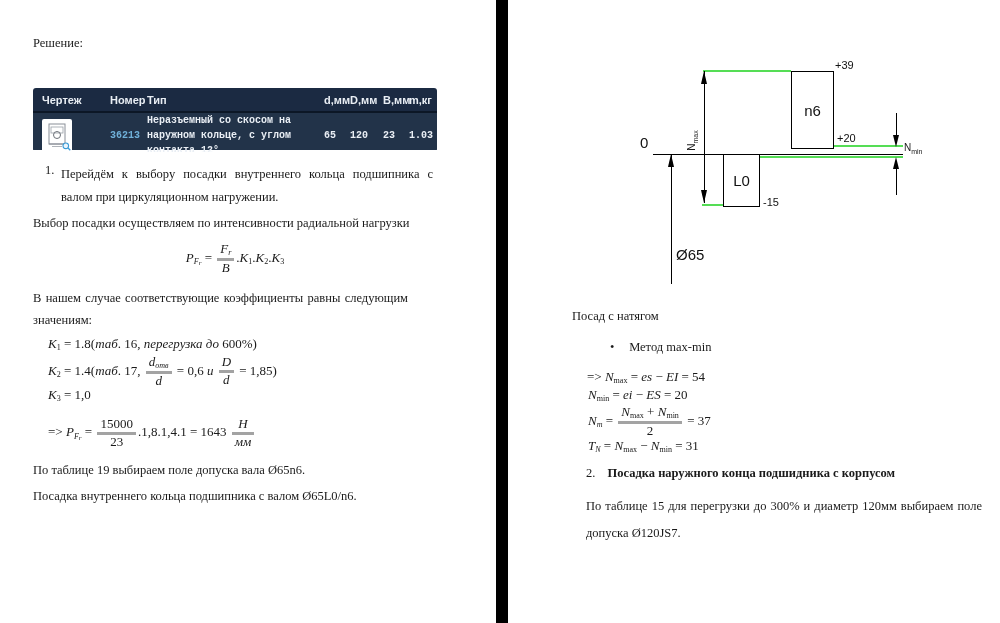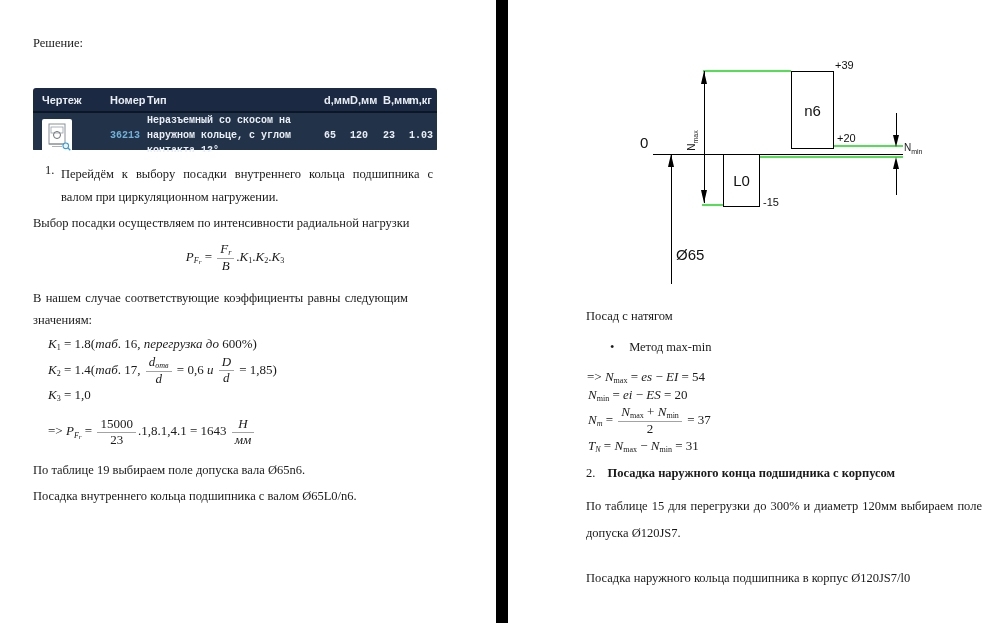--- a/index.html
+++ b/index.html
@@ -7,21 +7,21 @@
     width:1000px;height:623px;position:relative;overflow:hidden;
     background:#ffffff;color:#1a1a1a;
     font-family:"Liberation Serif", serif;font-size:12.5px;
   }
   .abs{position:absolute;}
   .just{text-align:justify;}
   .it{font-style:italic;}
   .sb1{font-size:0.62em;vertical-align:-0.28em;}
   .sb2{font-size:0.55em;vertical-align:-0.5em;}
   .frac{display:inline-block;vertical-align:middle;text-align:center;line-height:1.15;margin:0 2px;}
-  .fnum{display:block;border-bottom:1px solid #a3a3a3;padding:0 3px;}
+  .fnum{display:block;border-bottom:3px solid #a3a3a3;padding:0 3px;}
   .fden{display:block;padding:0 3px;}
   .formula{font-size:13px;white-space:nowrap;}
 
   
   .divider{position:absolute;left:496px;top:0;width:12px;height:623px;background:var(--divider_black);}
 
   
   .tbl{position:absolute;left:33px;top:88px;width:404px;height:64px;border-radius:3px;overflow:hidden;
        font-family:"Liberation Sans", sans-serif;color:var(--table_text);}
   .tbl-head,.tbl-row{display:grid;grid-template-columns:68px 37px 177px 26px 33px 26px 1fr;
@@ -162,33 +162,32 @@
 
     <div class="dline" style="left:266px;top:63px;width:1px;height:24px;"></div>
     <div class="arr-s-dn abs" style="left:263px;top:85px;"></div>
     <div class="arr-s-up abs" style="left:263px;top:107px;"></div>
     <div class="dline" style="left:266px;top:119px;width:1px;height:26px;"></div>
     <div class="nmin-label">
       <span>N</span><sub style="font-size:7px;">min</sub>
     </div>
   </div>
 
-  <div class="abs" style="left:78px;top:309px;text-align:center;">Посад с натягом</div>
+  <div class="abs" style="left:64px;top:309px;text-align:center;">Посад с натягом</div>
 
   <div class="abs" style="left:93px;top:340px;margin-left:9px;">
     <span class="bullet-dot">•</span>
     <span>Метод max-min</span>
   </div>
 
   <div class="abs formula" style="left:79px;top:369px;"><span class="">=&gt; </span><span class="it">N</span><span class="sb1">max</span><span class=""> = </span><span class="it">es</span><span class=""> − </span><span class="it">EI</span><span class=""> = 54</span></div>
   <div class="abs formula" style="left:80px;top:387px;"><span class="it">N</span><span class="sb1">min</span><span class=""> = </span><span class="it">ei</span><span class=""> − </span><span class="it">ES</span><span class=""> = 20</span></div>
   <div class="abs formula" style="left:80px;top:405px;"><span class="it">N</span><span class="it sb1">m</span><span class=""> = </span><span class="frac"><span class="fnum"><span class="it">N</span><span class="sb1">max</span><span class=""> + </span><span class="it">N</span><span class="sb1">min</span></span><span class="fden"><span class="">2</span></span></span><span class=""> = 37</span></div>
   <div class="abs formula" style="left:80px;top:438px;"><span class="it">T</span><span class="it sb1">N</span><span class=""> = </span><span class="it">N</span><span class="sb1">max</span><span class=""> − </span><span class="it">N</span><span class="sb1">min</span><span class=""> = 31</span></div>
 
   <div class="abs" style="left:78px;top:466px;">
     <span>2.</span>
     <span style="margin-left:9px;font-weight:bold;">Посадка наружного конца подшидника с корпусом</span>
   </div>
 
   <div class="abs just para" style="left:78px;top:493px;width:396px;line-height:27px;">По таблице 15 для перегрузки до 300% и диаметр 120мм выбираем поле допуска Ø120JS7.</div>
 
-  <div class="abs" style="left:78px;top:571px;">Посадка наружного кольца подшипника в корпус Ø120JS7/l0</div>
 </div>
 
 </body></html>

